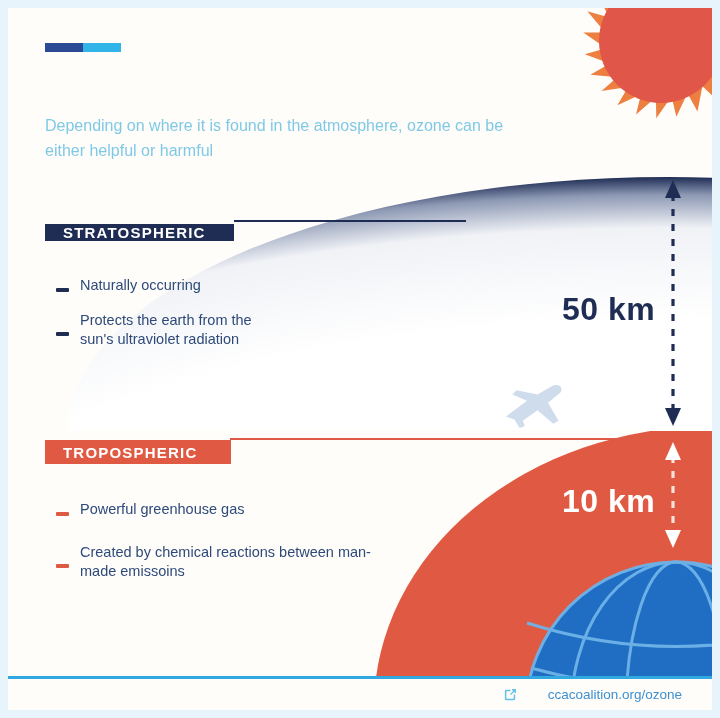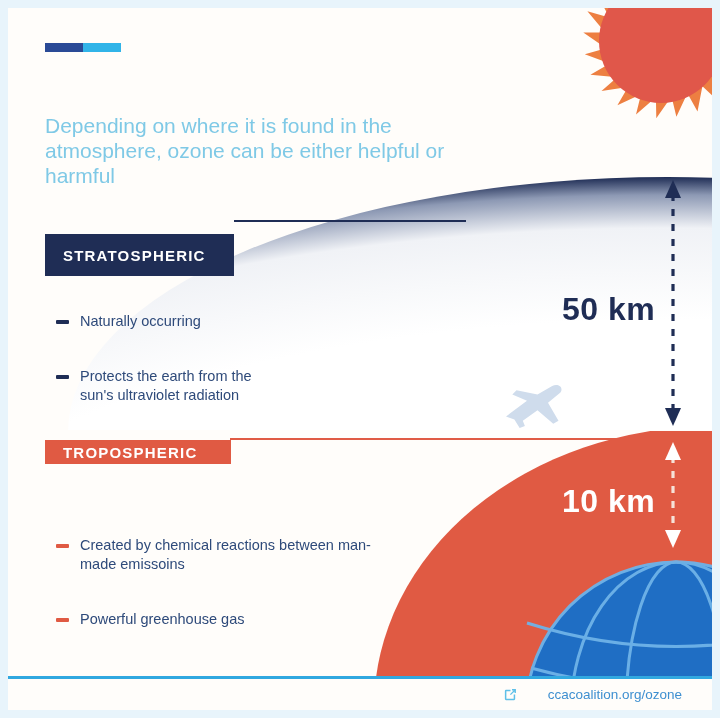--- a/index.html
+++ b/index.html
@@ -61,21 +61,21 @@
     font-weight: bold;
     letter-spacing: 0.6px;
     color: #1f3a68;
   }
 
   .subtitle {
     position: absolute;
     left: 37px;
     top: 105px;
     width: 460px;
-    font-size: 21px;
+    font-size: 16px;
     line-height: 25px;
     color: #7fc9e6;
   }
 
   
   .art {
     position: absolute;
     left: 0;
     top: 0;
     width: 704px;
@@ -91,23 +91,23 @@
     align-items: center;
     color: #ffffff;
     font-size: 15px;
     font-weight: bold;
     letter-spacing: 1.2px;
     padding: 0 18px;
     box-sizing: border-box;
   }
   .chip-strato {
     left: 37px;
-    top: 226px;
+    top: 216px;
     width: 189px;
-    height: 42px;
+    height: 17px;
     background: #1f2d55;
   }
   .chip-tropo {
     left: 37px;
     top: 432px;
     width: 186px;
     height: 24px;
     background: #e05a43;
   }
 
@@ -131,23 +131,22 @@
 
   
   .bullets {
     position: absolute;
   }
   .bullets-strato { left: 48px; top: 268px; width: 230px; }
   .bullets-tropo  { left: 48px; top: 492px; width: 340px; }
 
   .bullet {
     display: flex;
-    align-items: flex-start;
+    align-items: center;
     margin-bottom: 16px;
-    margin-top: 36px;
   }
   .bullet .dash {
     flex: 0 0 auto;
     width: 13px;
     height: 4px;
     margin-top: 8px;
     margin-right: 11px;
     border-radius: 1px;
   }
   .bullets-strato .dash { background: #1f2d55; }
@@ -295,25 +294,25 @@
       </div>
       <div class="bullet">
         <span class="dash"></span>
         <span class="btext">Protects the earth from the sun's ultraviolet radiation</span>
       </div>
     </div>
 
     <div class="bullets bullets-tropo">
       <div class="bullet">
         <span class="dash"></span>
-        <span class="btext">Created by chemical reactions between man-made emissoins</span>
+        <span class="btext">Powerful greenhouse gas</span>
       </div>
       <div class="bullet">
         <span class="dash"></span>
-        <span class="btext">Powerful greenhouse gas</span>
+        <span class="btext">Created by chemical reactions between man-made emissoins</span>
       </div>
     </div>
 
     <div class="alt-label alt-50">50 km</div>
     <div class="alt-label alt-10">10 km</div>
 
     <div class="footer-divider"></div>
     <div class="footer">
       <span class="footer-link-icon">
         <svg width="15" height="15" viewBox="0 0 16 16" xmlns="http://www.w3.org/2000/svg">

